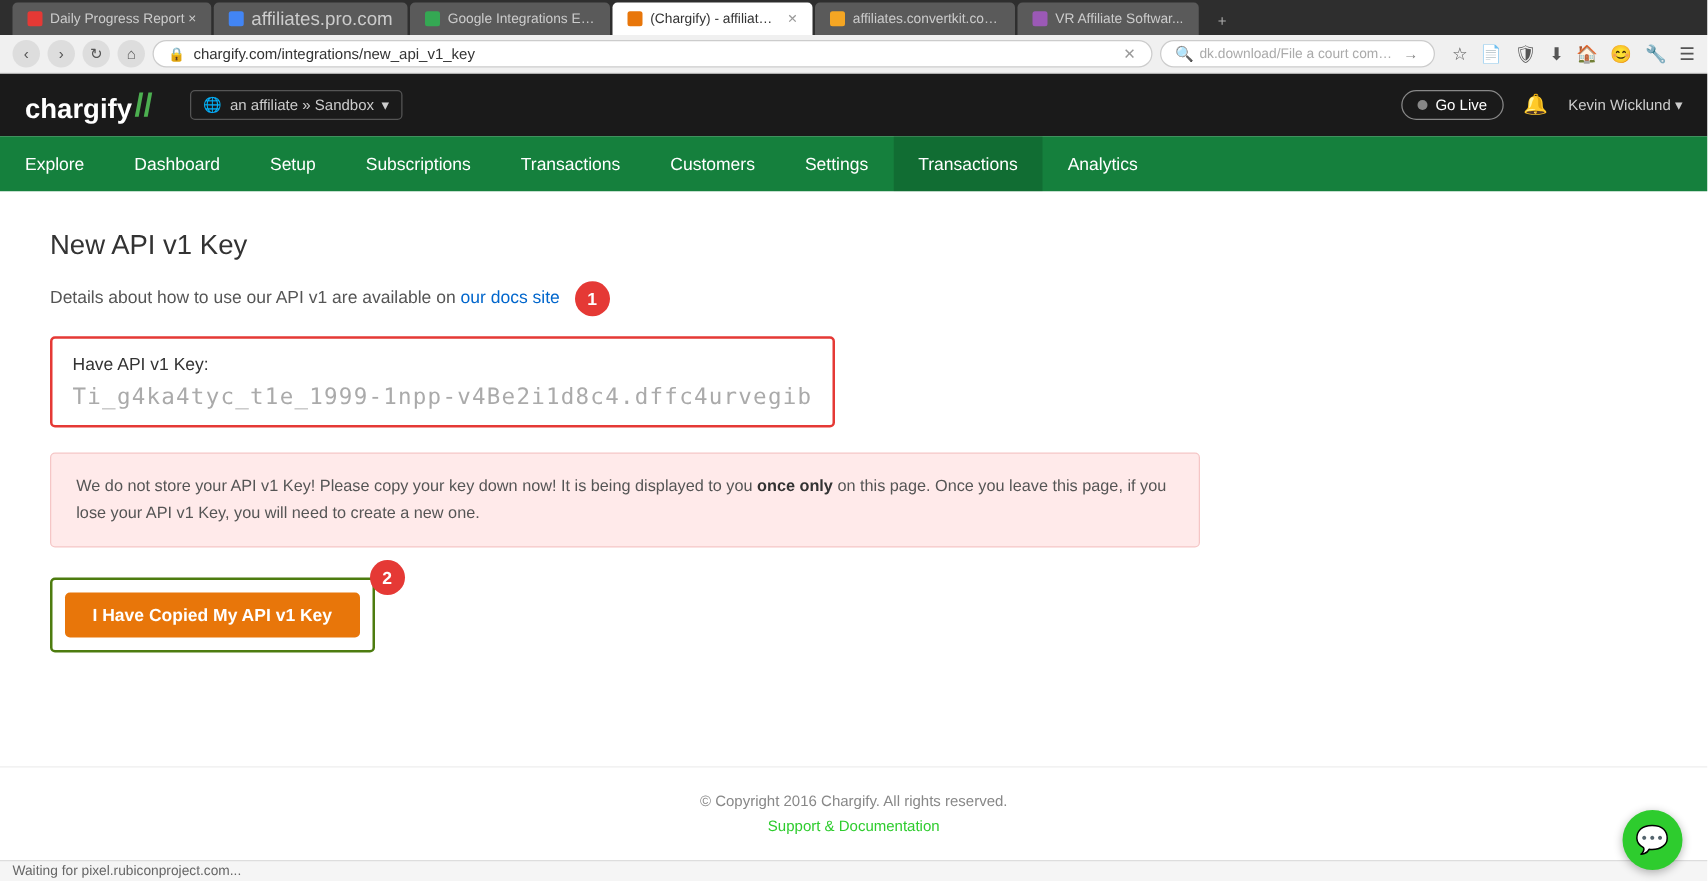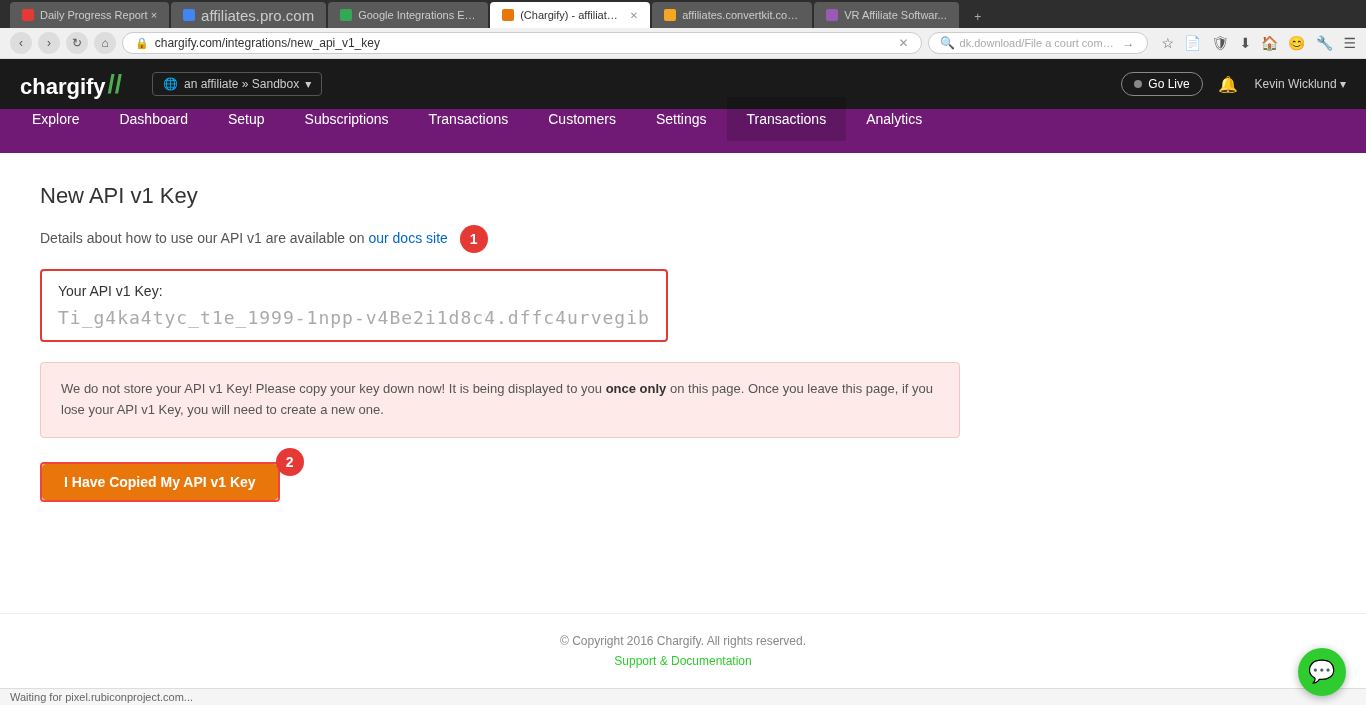--- a/index.html
+++ b/index.html
@@ -152,24 +152,24 @@
       display: flex;
       align-items: center;
       gap: 6px;
       font-size: 12px;
       cursor: pointer;
       color: #ccc;
     }
 
     
     .nav-bar {
-      background: #701a75;
+      background: #15803d;
       display: flex;
       align-items: flex-end;
-      padding: 12px;
+      padding: 0;
       height: 44px;
     }
     .nav-item {
       color: #fff;
       padding: 0 20px;
       height: 44px;
       display: flex;
       align-items: center;
       font-size: 14px;
       cursor: pointer;
@@ -255,23 +255,23 @@
     .warning-box strong {
       color: #333;
     }
 
     
     .copy-btn-section {
       position: relative;
       display: inline-block;
     }
     .copy-btn-box {
-      border: 2px solid #ef4444;
+      border: 2px solid #4d7c0f;
       border-radius: 4px;
-      padding: 0;
+      padding: 10px;
       display: inline-block;
     }
     .copy-btn {
       background: #e8760a;
       color: #fff;
       border: none;
       padding: 10px 22px;
       border-radius: 4px;
       font-size: 14px;
       cursor: pointer;
@@ -424,21 +424,21 @@
 
   <p class="description">
     <span>Details about how to use our API v1 are available on</span>
     <a class="docs-link" href="#">our docs site</a>
     <span class="step-badge">1</span>
   </p>
 
   
   <div class="api-key-section">
     <div class="api-key-box">
-      <div class="api-key-label">Your API v1 Key:</div>
+      <div class="api-key-label">Have API v1 Key:</div>
       <div class="api-key-value">Ti_g4ka4tyc_t1e_1999-1npp-v4Be2i1d8c4.dffc4urvegib</div>
     </div>
   </div>
 
   
   <div class="warning-box">
     <span>We do not store your API v1 Key! Please copy your key down now! It is being displayed to you</span>
     <strong>once only</strong>
     <span>on this page. Once you leave this page, if you lose your API v1 Key, you will need to create a new one.</span>
   </div>

